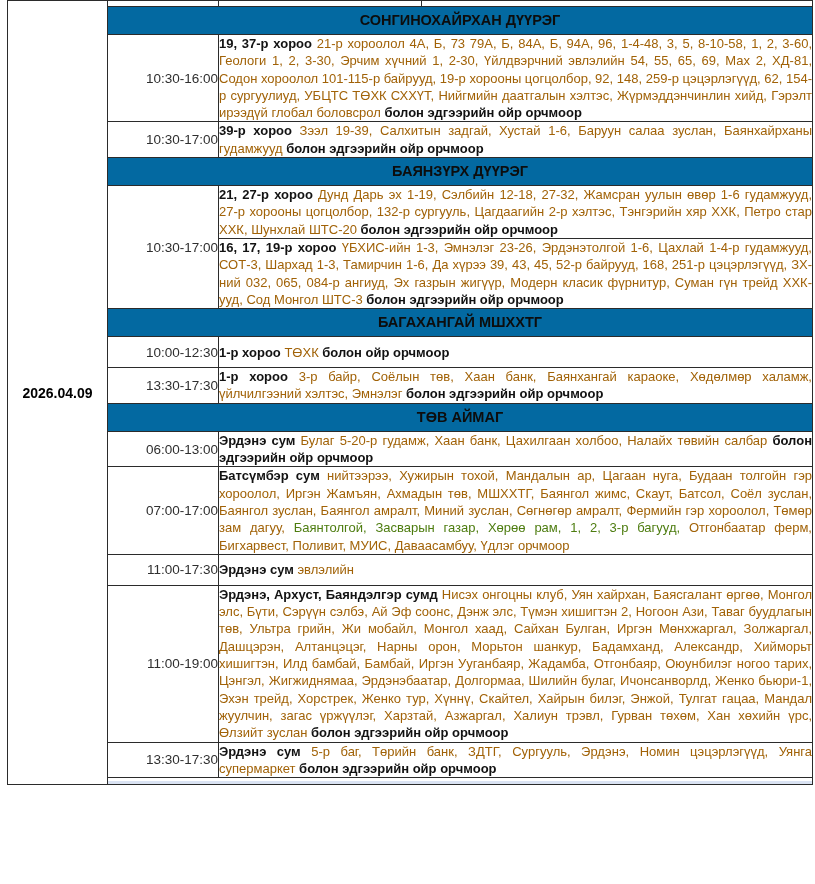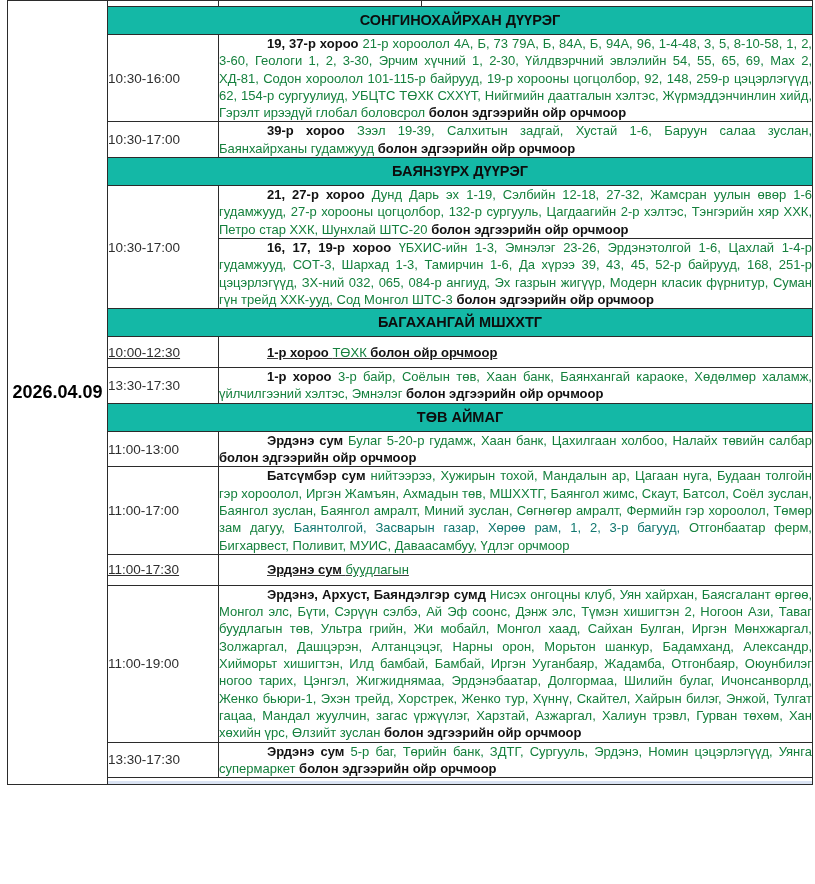--- a/index.html
+++ b/index.html
@@ -23,58 +23,58 @@
     vertical-align: middle;
     background: #ffffff;
   }
   col.c-date { width: 100px; }
   col.c-time { width: 111px; }
   col.c-desc { width: 594px; }
 
   td.date-cell {
     text-align: center;
     font-weight: bold;
-    font-size: 18px;
+    font-size: 14px;
     color: #000000;
   }
   td.time-cell {
-    text-align: left;
+    text-align: right;
     font-size: 13.5px;
     color: #2f2f2f;
     white-space: nowrap;
   }
   td.section-cell { padding: 3px 0; }
   .section-band {
-    background: #14b8a6;
+    background: #0369a1;
     text-align: center;
     font-weight: bold;
     font-size: 14.5px;
     color: #0d0d0d;
     padding: 5px 0;
     line-height: 17px;
   }
   td.desc-cell {
     padding: 3px 6px;
     font-size: 13px;
     line-height: 17.3px;
     color: #3a3a3a;
     text-align: justify;
   }
-  .seg-lead { font-weight: bold; color: #121212; margin-left: 48px; }
-  .seg-body { color: #15803d; }
-  .seg-muted { color: #0f766e; }
+  .seg-lead { font-weight: bold; color: #121212; }
+  .seg-body { color: #a16207; }
+  .seg-muted { color: #4d7c0f; }
   .seg-tail { font-weight: 600; color: #111111; }
 
   tr.top-stub td { height: 5px; padding: 0; }
   .stub-divider {
     width: 202px;
     height: 5px;
     border-right: 1px solid #2b2b2b;
   }
-  tr.rh-single td { height: 30px; text-decoration: underline; }
+  tr.rh-single td { height: 30px; }
   td.bottom-cell { height: 6px; }
   .bottom-band { margin-top: 3px; height: 3px; background: #dae3f3; }
 </style>
 </head>
 <body>
 
 <div class="wrap">
 <table class="schedule">
   <colgroup>
     <col class="c-date">
@@ -133,30 +133,30 @@
       <td class="time-cell">13:30-17:30</td>
       <td class="desc-cell"><span class="seg-lead">1-р хороо </span><span class="seg-body">3-р байр, Соёлын төв, Хаан банк, Баянхангай караоке, Хөдөлмөр халамж, үйлчилгээний хэлтэс, Эмнэлэг </span><span class="seg-tail">болон эдгээрийн ойр орчмоор</span></td>
     </tr>
 
     <tr>
       <td class="section-cell" colspan="2">
         <div class="section-band">ТӨВ АЙМАГ</div>
       </td>
     </tr>
     <tr>
-      <td class="time-cell">11:00-13:00</td>
+      <td class="time-cell">06:00-13:00</td>
       <td class="desc-cell"><span class="seg-lead">Эрдэнэ сум </span><span class="seg-body">Булаг 5-20-р гудамж, Хаан банк, Цахилгаан холбоо, Налайх төвийн салбар </span><span class="seg-tail">болон эдгээрийн ойр орчмоор</span></td>
     </tr>
     <tr>
-      <td class="time-cell">11:00-17:00</td>
+      <td class="time-cell">07:00-17:00</td>
       <td class="desc-cell"><span class="seg-lead">Батсүмбэр сум </span><span class="seg-body">нийтээрээ, Хужирын тохой, Мандалын ар, Цагаан нуга, Будаан толгойн гэр хороолол, Иргэн Жамъян, Ахмадын төв, МШХХТГ, Баянгол жимс, Скаут, Батсол, Соёл зуслан, Баянгол зуслан, Баянгол амралт, Миний зуслан, Сөгнөгөр амралт, Фермийн гэр хороолол, Төмөр зам дагуу, </span><span class="seg-muted">Баянтолгой, Засварын газар, Хөрөө рам, 1, 2, 3-р багууд, </span><span class="seg-body">Отгонбаатар ферм, Бигхарвест, Поливит, МУИС, Даваасамбуу, Үдлэг орчмоор</span></td>
     </tr>
     <tr class="rh-single">
       <td class="time-cell">11:00-17:30</td>
-      <td class="desc-cell"><span class="seg-lead">Эрдэнэ сум </span><span class="seg-body">буудлагын</span></td>
+      <td class="desc-cell"><span class="seg-lead">Эрдэнэ сум </span><span class="seg-body">эвлэлийн</span></td>
     </tr>
     <tr>
       <td class="time-cell">11:00-19:00</td>
       <td class="desc-cell"><span class="seg-lead">Эрдэнэ, Архуст, Баяндэлгэр сумд </span><span class="seg-body">Нисэх онгоцны клуб, Уян хайрхан, Баясгалант өргөө, Монгол элс, Бүти, Сэрүүн сэлбэ, Ай Эф соонс, Дэнж элс, Түмэн хишигтэн 2, Ногоон Ази, Таваг буудлагын төв, Ультра грийн, Жи мобайл, Монгол хаад, Сайхан Булган, Иргэн Мөнхжаргал, Золжаргал, Дашцэрэн, Алтанцэцэг, Нарны орон, Морьтон шанкур, Бадамханд, Александр, Хийморьт хишигтэн, Илд бамбай, Бамбай, Иргэн Ууганбаяр, Жадамба, Отгонбаяр, Оюунбилэг ногоо тарих, Цэнгэл, Жигжиднямаа, Эрдэнэбаатар, Долгормаа, Шилийн булаг, Ичонсанворлд, Женко бьюри-1, Эхэн трейд, Хорстрек, Женко тур, Хүннү, Скайтел, Хайрын билэг, Энжой, Тулгат гацаа, Мандал жуулчин, загас үржүүлэг, Харзтай, Азжаргал, Халиун трэвл, Гурван төхөм, Хан хөхийн үрс, Өлзийт зуслан </span><span class="seg-tail">болон эдгээрийн ойр орчмоор</span></td>
     </tr>
     <tr>
       <td class="time-cell">13:30-17:30</td>
       <td class="desc-cell"><span class="seg-lead">Эрдэнэ сум </span><span class="seg-body">5-р баг, Төрийн банк, ЗДТГ, Сургууль, Эрдэнэ, Номин цэцэрлэгүүд, Уянга супермаркет </span><span class="seg-tail">болон эдгээрийн ойр орчмоор</span></td>
     </tr>
 

